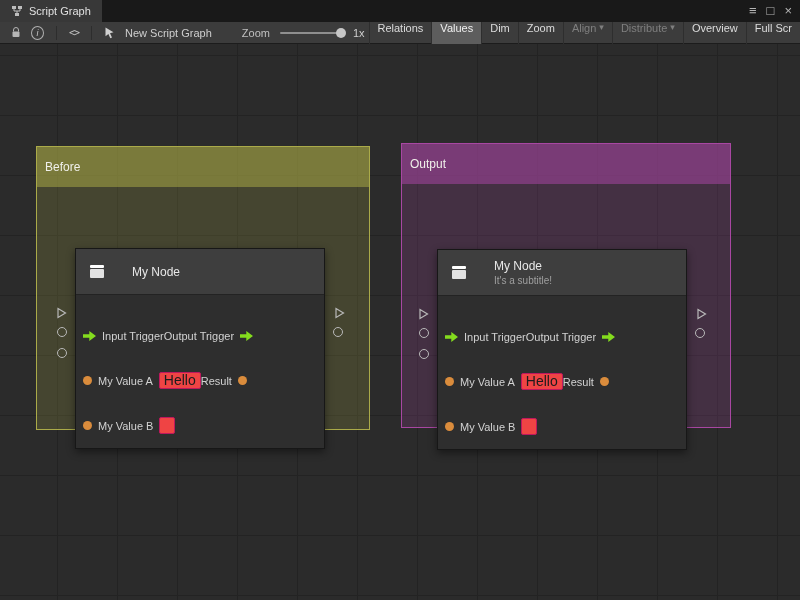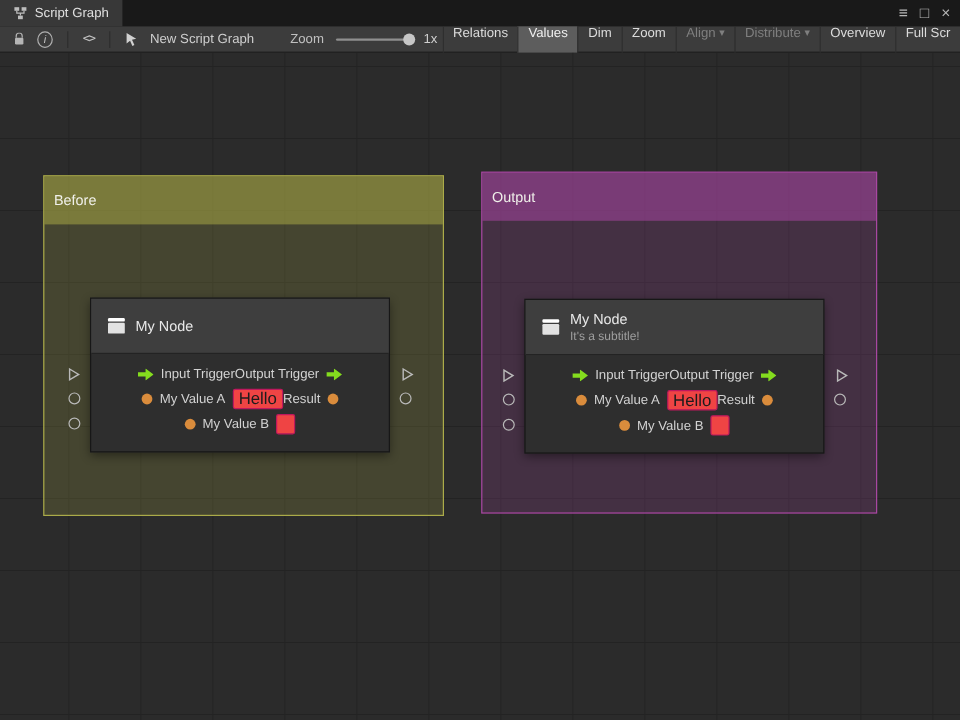--- a/index.html
+++ b/index.html
@@ -53,27 +53,27 @@
   .group.after { left:401px; top:99px; width:330px; height:285px;
     background:var(--after_body,#a546a036); border:1px solid var(--after_accent,#a847a2); }
   .group.after .ghead { background:var(--after_header,#a546a08c); }
 
   
   .node { position:absolute; width:250px; background:#2e2e2e; border:1px solid #171717;
     box-shadow:0 3px 8px rgba(0,0,0,.45); box-sizing:border-box; }
   .node.before-node { left:75px; top:204px; }
   .node.after-node  { left:437px; top:205px; }
   .node-header { height:46px; background:#3e3e3e; border-bottom:1px solid #232323;
-    display:flex; align-items:center; padding:0 10px; gap:5px; box-sizing:border-box; }
+    display:flex; align-items:center; padding:0 10px; gap:24px; box-sizing:border-box; }
   .node-titles { display:flex; flex-direction:column; justify-content:center; }
   .node-title { font-size:12px; color:#e8e8e8; }
   .node-subtitle { font-size:10px; color:#9f9f9f; margin-top:2px; }
   .node-subtitle:empty { display:none; }
   .node-body { padding:6px 0 12px; }
-  .prow { height:21px; display:flex; align-items:center; justify-content:center; padding:0 7px; }
+  .prow { height:21px; display:flex; align-items:center; justify-content:flex-start; padding:0 7px;margin-top:24px; }
   .pleft, .pright { display:flex; align-items:center; gap:6px; }
   .plabel { font-size:11px; color:#d2d2d2; white-space:nowrap; }
   .pdot { width:9px; height:9px; border-radius:50%; background:var(--value_orange,#da8c3c); flex:none; }
   .picon { display:flex; flex:none; }
   .picon svg path { fill:var(--trigger_green,#84dc1e); }
   .pfield { background:#ef4444; border:1px solid #be185d; color:#1c1c1c; font-size:14px; height:15px;
     line-height:15px; padding:0 4px; border-radius:2px; min-width:8px; }
   .pfield.small { min-width:10px; padding:0 2px; }
 
   

